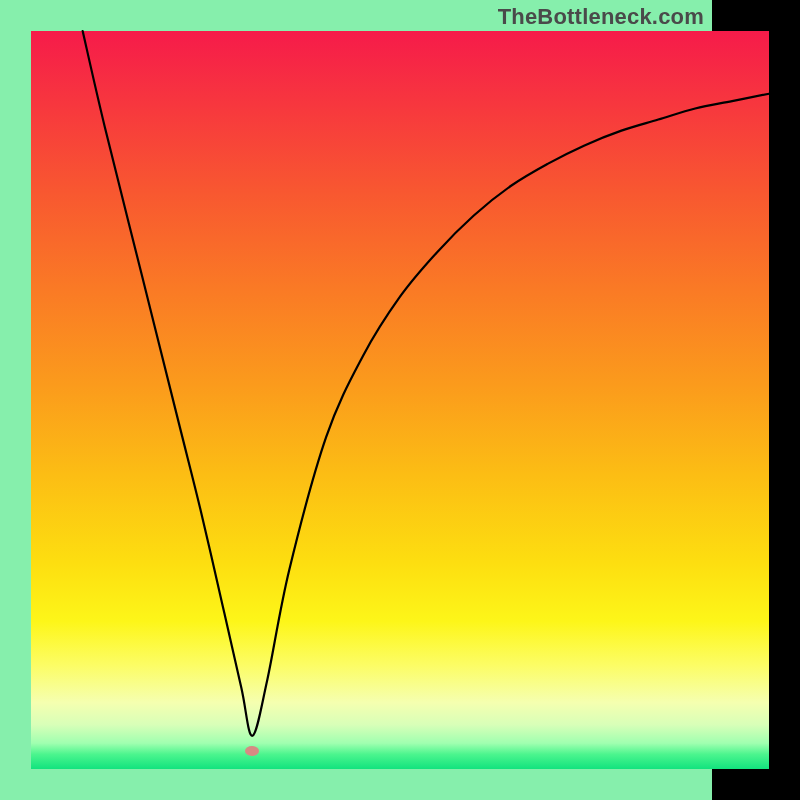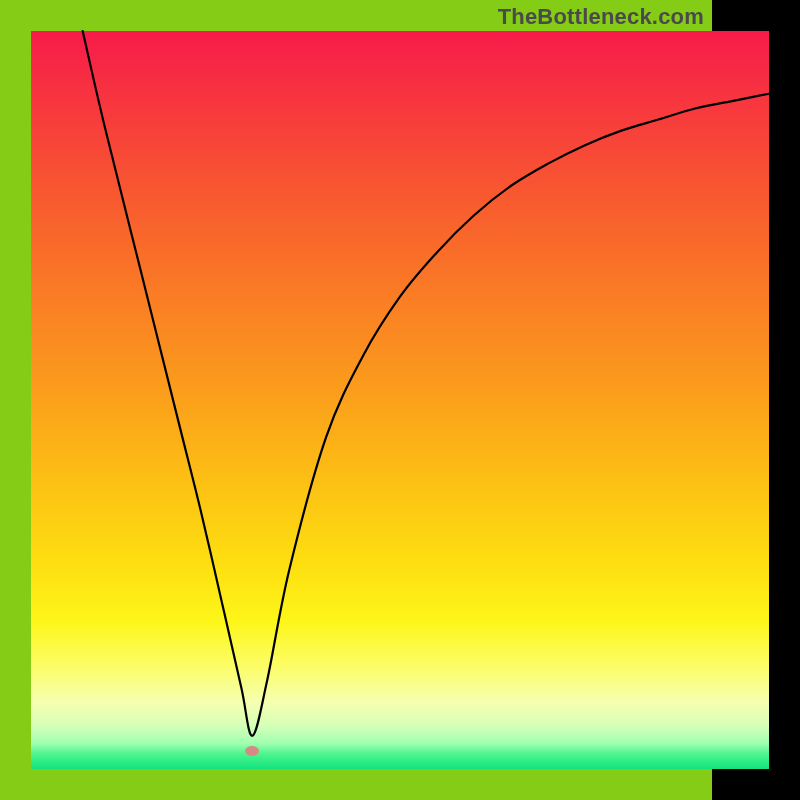--- a/index.html
+++ b/index.html
@@ -8,21 +8,21 @@
     width: 800px;
     height: 800px;
     background: #000;
     overflow: hidden;
     font-family: Arial, Helvetica, sans-serif;
   }
   .frame {
     position: relative;
     width: 712px;
     height: 800px;
-    background: #84cc16;
+    background: #86efac;
   }
   .plot {
     position: absolute;
     left: 31px;
     top: 31px;
     width: 738px;
     height: 738px;
     
     background: linear-gradient(
       to bottom,

